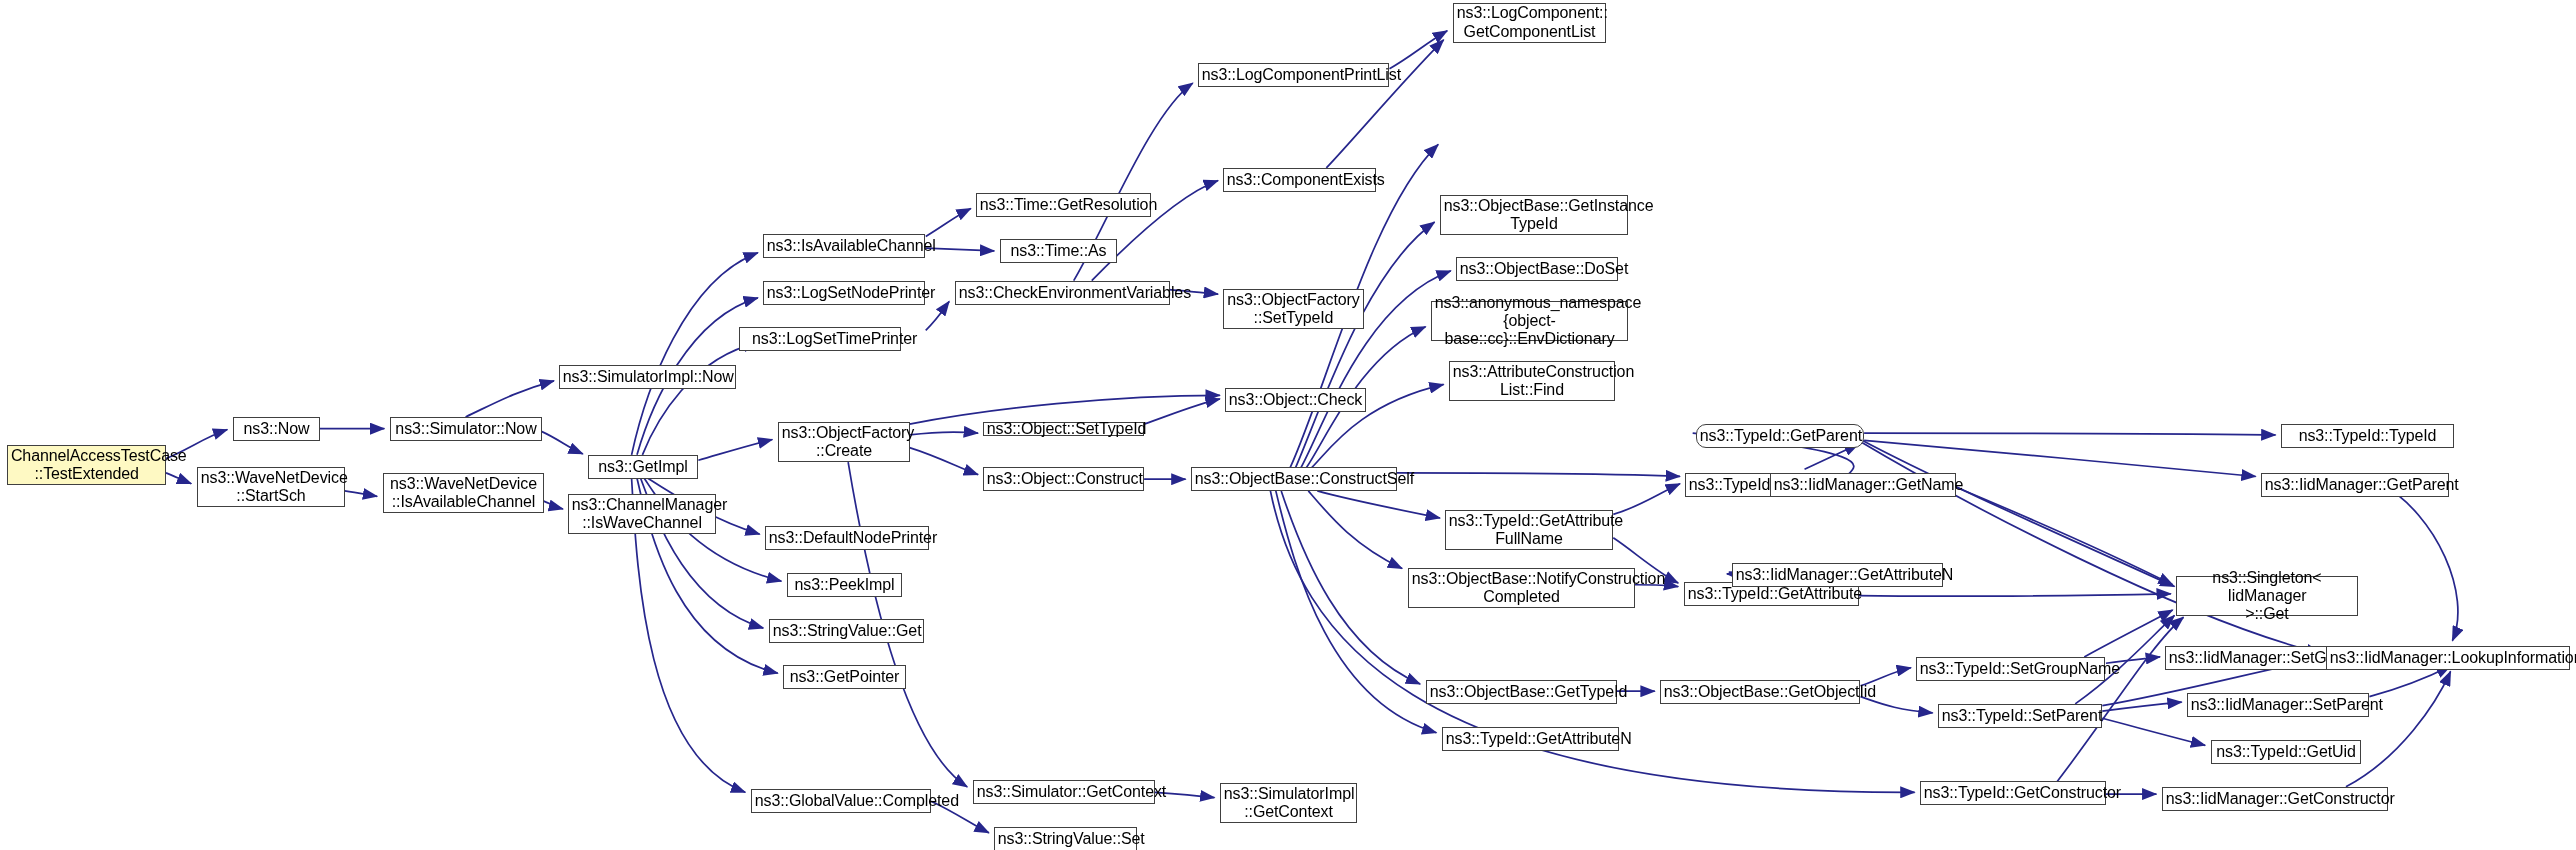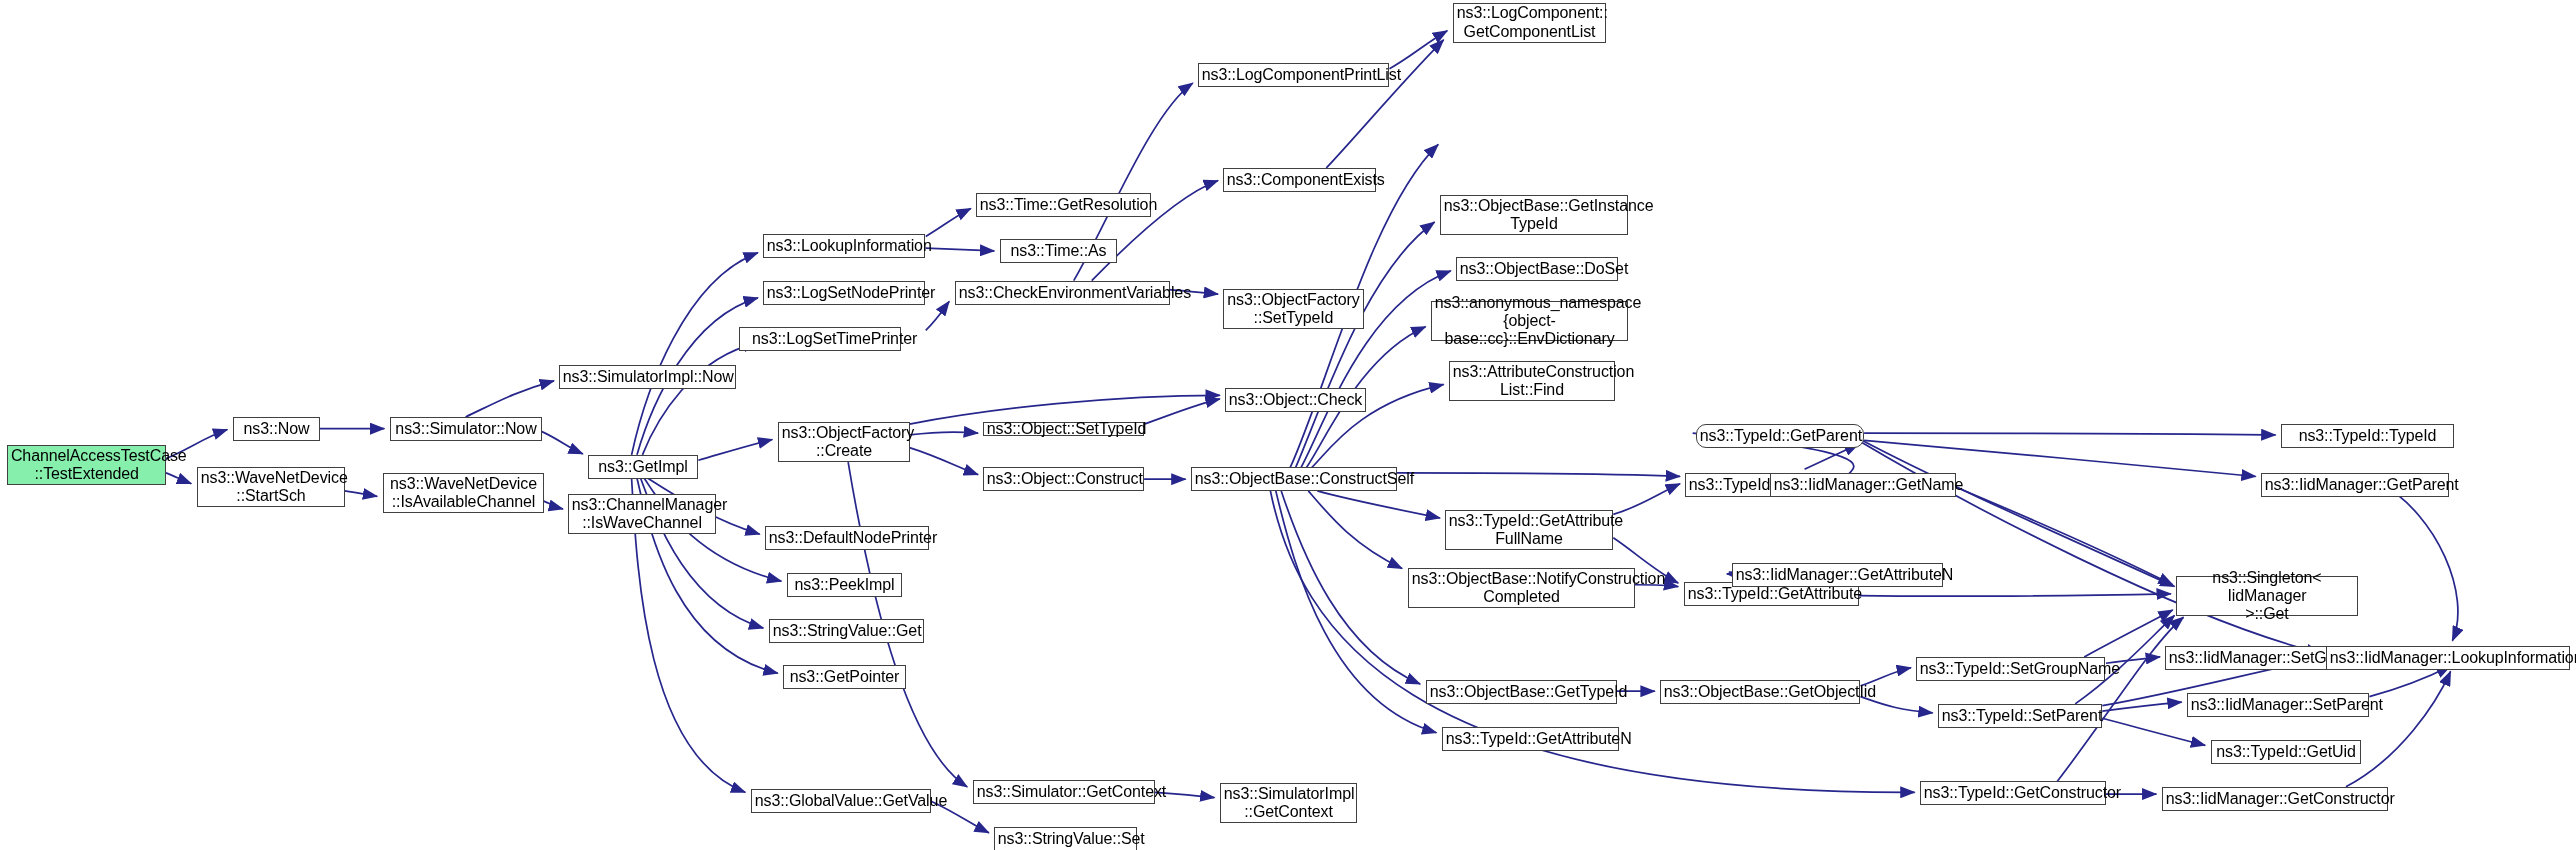--- a/index.html
+++ b/index.html
@@ -39,21 +39,21 @@
     text-align: center;
     display: flex;
     align-items: center;
     justify-content: center;
     padding: 0.9px 2.7px;
     white-space: pre-line;
     letter-spacing: -0.1px;
     cursor: pointer;
   }
   .node.root {
-    background: #86efac;
+    background: #fef9c3;
     border-color: #404040;
   }
   .node .lbl {
     display: block;
     width: 100%;
   }
 </style>
 </head>
 <body>
 
@@ -142,30 +142,30 @@
     <div class="node" style="left: 233px; top: 417px; width: 87px; height: 23.5px;"><span class="lbl">ns3::Now</span></div>
     <div class="node" style="left: 197px; top: 467px; width: 148px; height: 40px;"><span class="lbl">ns3::WaveNetDevice
 ::StartSch</span></div>
     <div class="node" style="left: 390px; top: 417px; width: 152px; height: 23.5px;"><span class="lbl">ns3::Simulator::Now</span></div>
     <div class="node" style="left: 383px; top: 473px; width: 161px; height: 40px;"><span class="lbl">ns3::WaveNetDevice
 ::IsAvailableChannel</span></div>
     <div class="node" style="left: 559px; top: 365px; width: 177px; height: 23.5px;"><span class="lbl">ns3::SimulatorImpl::Now</span></div>
     <div class="node" style="left: 588px; top: 455px; width: 110px; height: 23.5px;"><span class="lbl">ns3::GetImpl</span></div>
     <div class="node" style="left: 568px; top: 494px; width: 148px; height: 40px;"><span class="lbl">ns3::ChannelManager
 ::IsWaveChannel</span></div>
-    <div class="node" style="left: 763px; top: 234px; width: 162px; height: 23.5px;"><span class="lbl">ns3::LookupInformation</span></div>
+    <div class="node" style="left: 763px; top: 234px; width: 162px; height: 23.5px;"><span class="lbl">ns3::IsAvailableChannel</span></div>
     <div class="node" style="left: 763px; top: 281px; width: 162px; height: 23.5px;"><span class="lbl">ns3::LogSetNodePrinter</span></div>
     <div class="node" style="left: 739px; top: 327px; width: 162px; height: 23.5px; padding-left: 12px;"><span class="lbl">ns3::LogSetTimePrinter</span></div>
     <div class="node" style="left: 778px; top: 422px; width: 132px; height: 40px;"><span class="lbl">ns3::ObjectFactory
 ::Create</span></div>
     <div class="node" style="left: 765px; top: 526px; width: 164px; height: 23.5px;"><span class="lbl">ns3::DefaultNodePrinter</span></div>
     <div class="node" style="left: 787px; top: 573px; width: 115px; height: 23.5px;"><span class="lbl">ns3::PeekImpl</span></div>
     <div class="node" style="left: 769px; top: 619px; width: 155px; height: 23.5px;"><span class="lbl">ns3::StringValue::Get</span></div>
     <div class="node" style="left: 783px; top: 665px; width: 123px; height: 23.5px;"><span class="lbl">ns3::GetPointer</span></div>
-    <div class="node" style="left: 751px; top: 789px; width: 180px; height: 23.5px;"><span class="lbl">ns3::GlobalValue::GetValue</span></div>
+    <div class="node" style="left: 751px; top: 789px; width: 180px; height: 23.5px;"><span class="lbl">ns3::GlobalValue::Completed</span></div>
     <div class="node" style="left: 976px; top: 193px; width: 175px; height: 23.5px;"><span class="lbl">ns3::Time::GetResolution</span></div>
     <div class="node" style="left: 1000px; top: 239px; width: 117px; height: 23.5px;"><span class="lbl">ns3::Time::As</span></div>
     <div class="node" style="left: 955px; top: 281px; width: 215px; height: 23.5px;"><span class="lbl">ns3::CheckEnvironmentVariables</span></div>
     <div class="node" style="left: 983px; top: 422px; width: 161px; height: 14px;"><span class="lbl">ns3::Object::SetTypeId</span></div>
     <div class="node" style="left: 983px; top: 467px; width: 161px; height: 23.5px;"><span class="lbl">ns3::Object::Construct</span></div>
     <div class="node" style="left: 973px; top: 780px; width: 182px; height: 23.5px;"><span class="lbl">ns3::Simulator::GetContext</span></div>
     <div class="node" style="left: 994px; top: 827px; width: 143px; height: 23.5px;"><span class="lbl">ns3::StringValue::Set</span></div>
     <div class="node" style="left: 1198px; top: 63px; width: 191px; height: 23.5px;"><span class="lbl">ns3::LogComponentPrintList</span></div>
     <div class="node" style="left: 1223px; top: 168px; width: 153px; height: 23.5px;"><span class="lbl">ns3::ComponentExists</span></div>
     <div class="node" style="left: 1223px; top: 289px; width: 141px; height: 40px;"><span class="lbl">ns3::ObjectFactory

